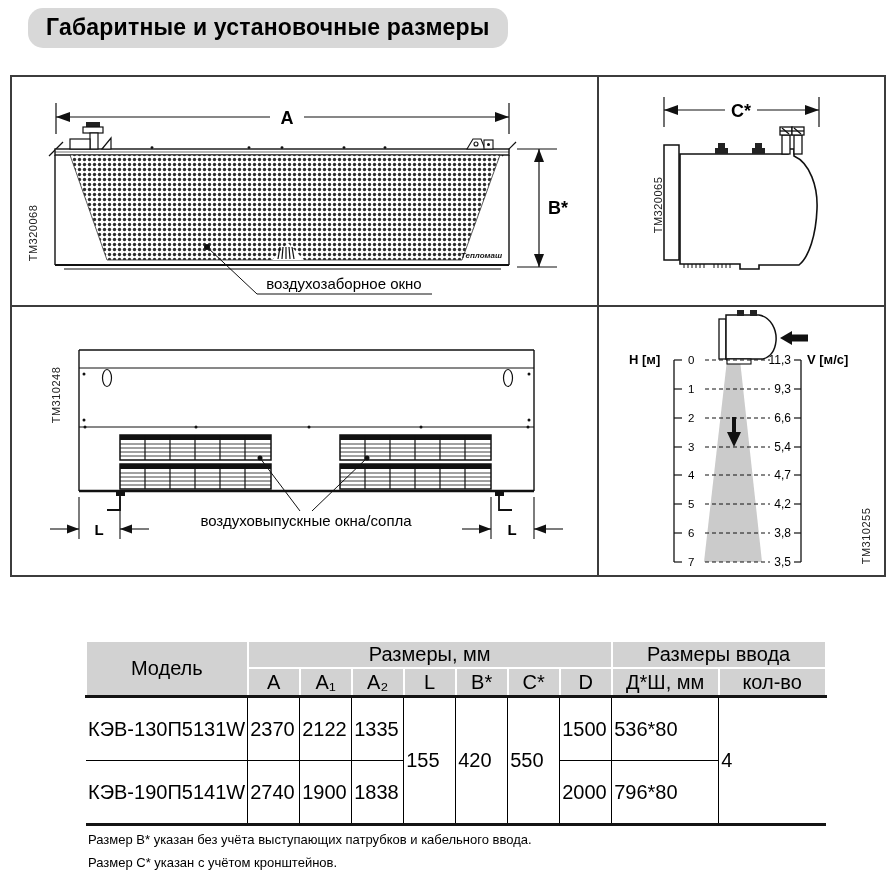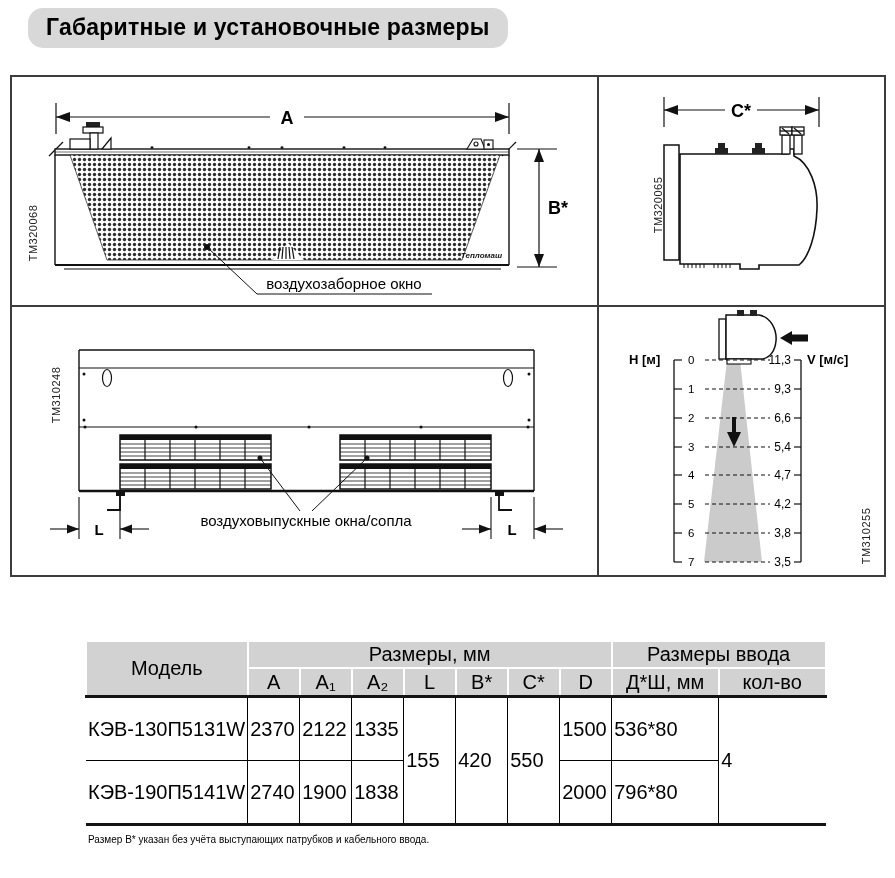--- a/index.html
+++ b/index.html
@@ -41,21 +41,21 @@
   }
   tr.h1 th{height:25px;}
   tr.h2 th{height:26px;}
   table.dims thead{border-bottom:3px solid #141414;}
   table.dims tbody{border-bottom:3px solid #141414;}
   table.dims tbody td{
     border:1px solid #000;text-align:left;height:62px;background:#fff;padding:0 2px;
   }
   table.dims td.first{border-left:none;}
   table.dims td.last{border-right:none;}
-  .notes{position:absolute;left:88px;top:828px;font-size:10px;line-height:23px;}
+  .notes{position:absolute;left:88px;top:828px;font-size:13px;line-height:23px;}
 </style>
 </head>
 <body>
 
 <div class="title-pill">Габаритные и установочные размеры</div>
 
 <div class="drawing-box">
   <div class="vdiv"></div>
   <div class="hdiv"></div>
 
@@ -430,13 +430,14 @@
       <td>1900</td>
       <td>1838</td>
       <td>2000</td>
       <td>796*80</td>
     </tr>
   </tbody>
 </table>
 
 <div class="notes">
   <div>Размер B* указан без учёта выступающих патрубков и кабельного ввода.</div>
+  <div>Размер C* указан с учётом кронштейнов.</div>
 </div>
 
 </body></html>

